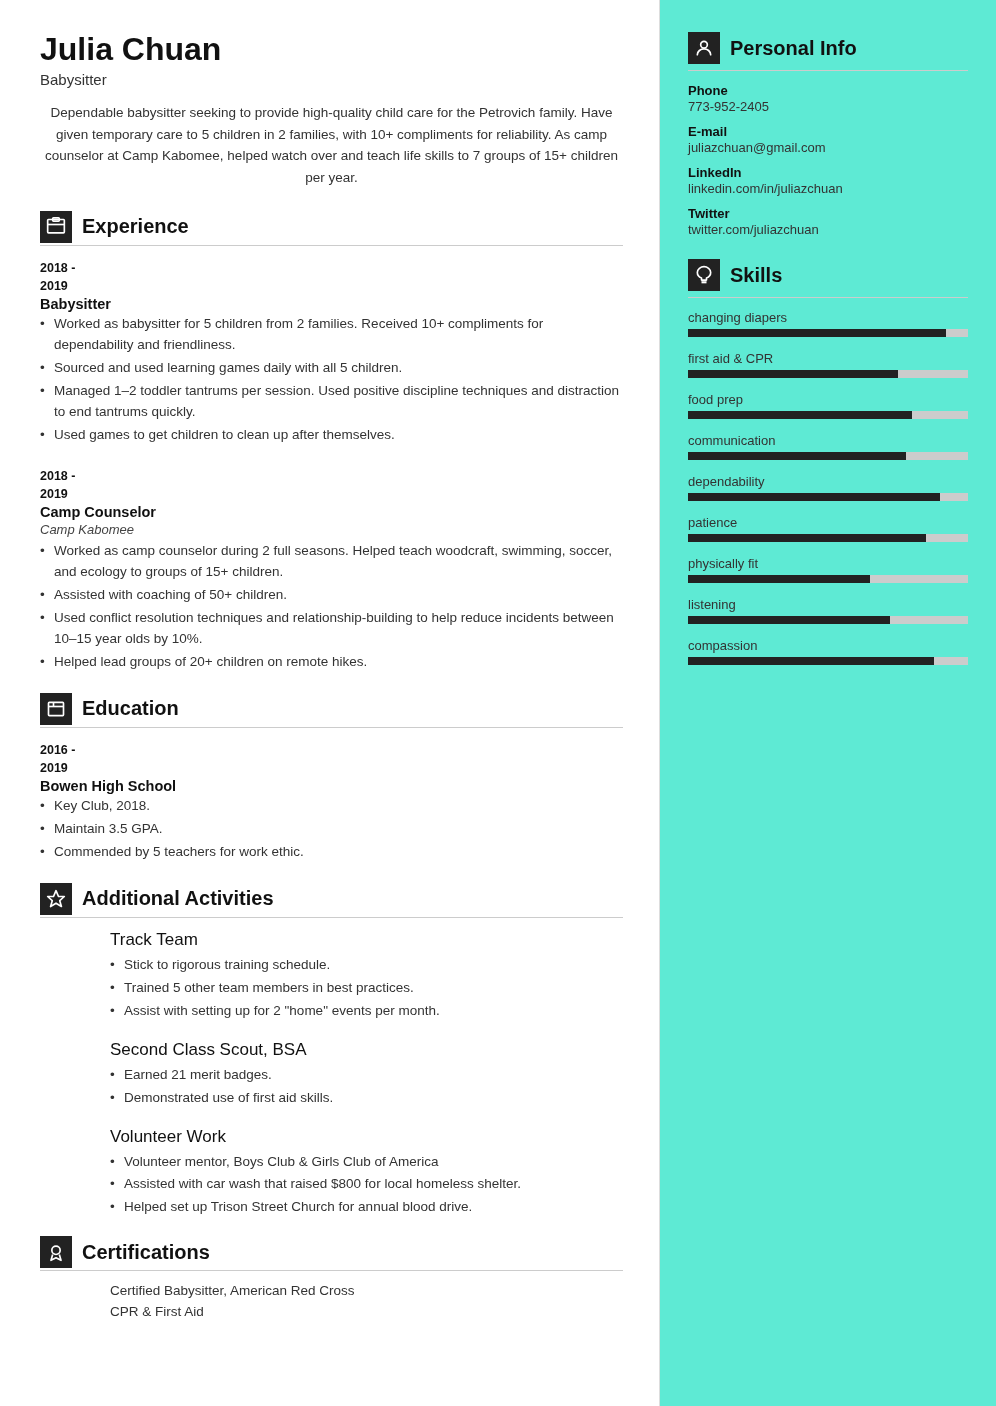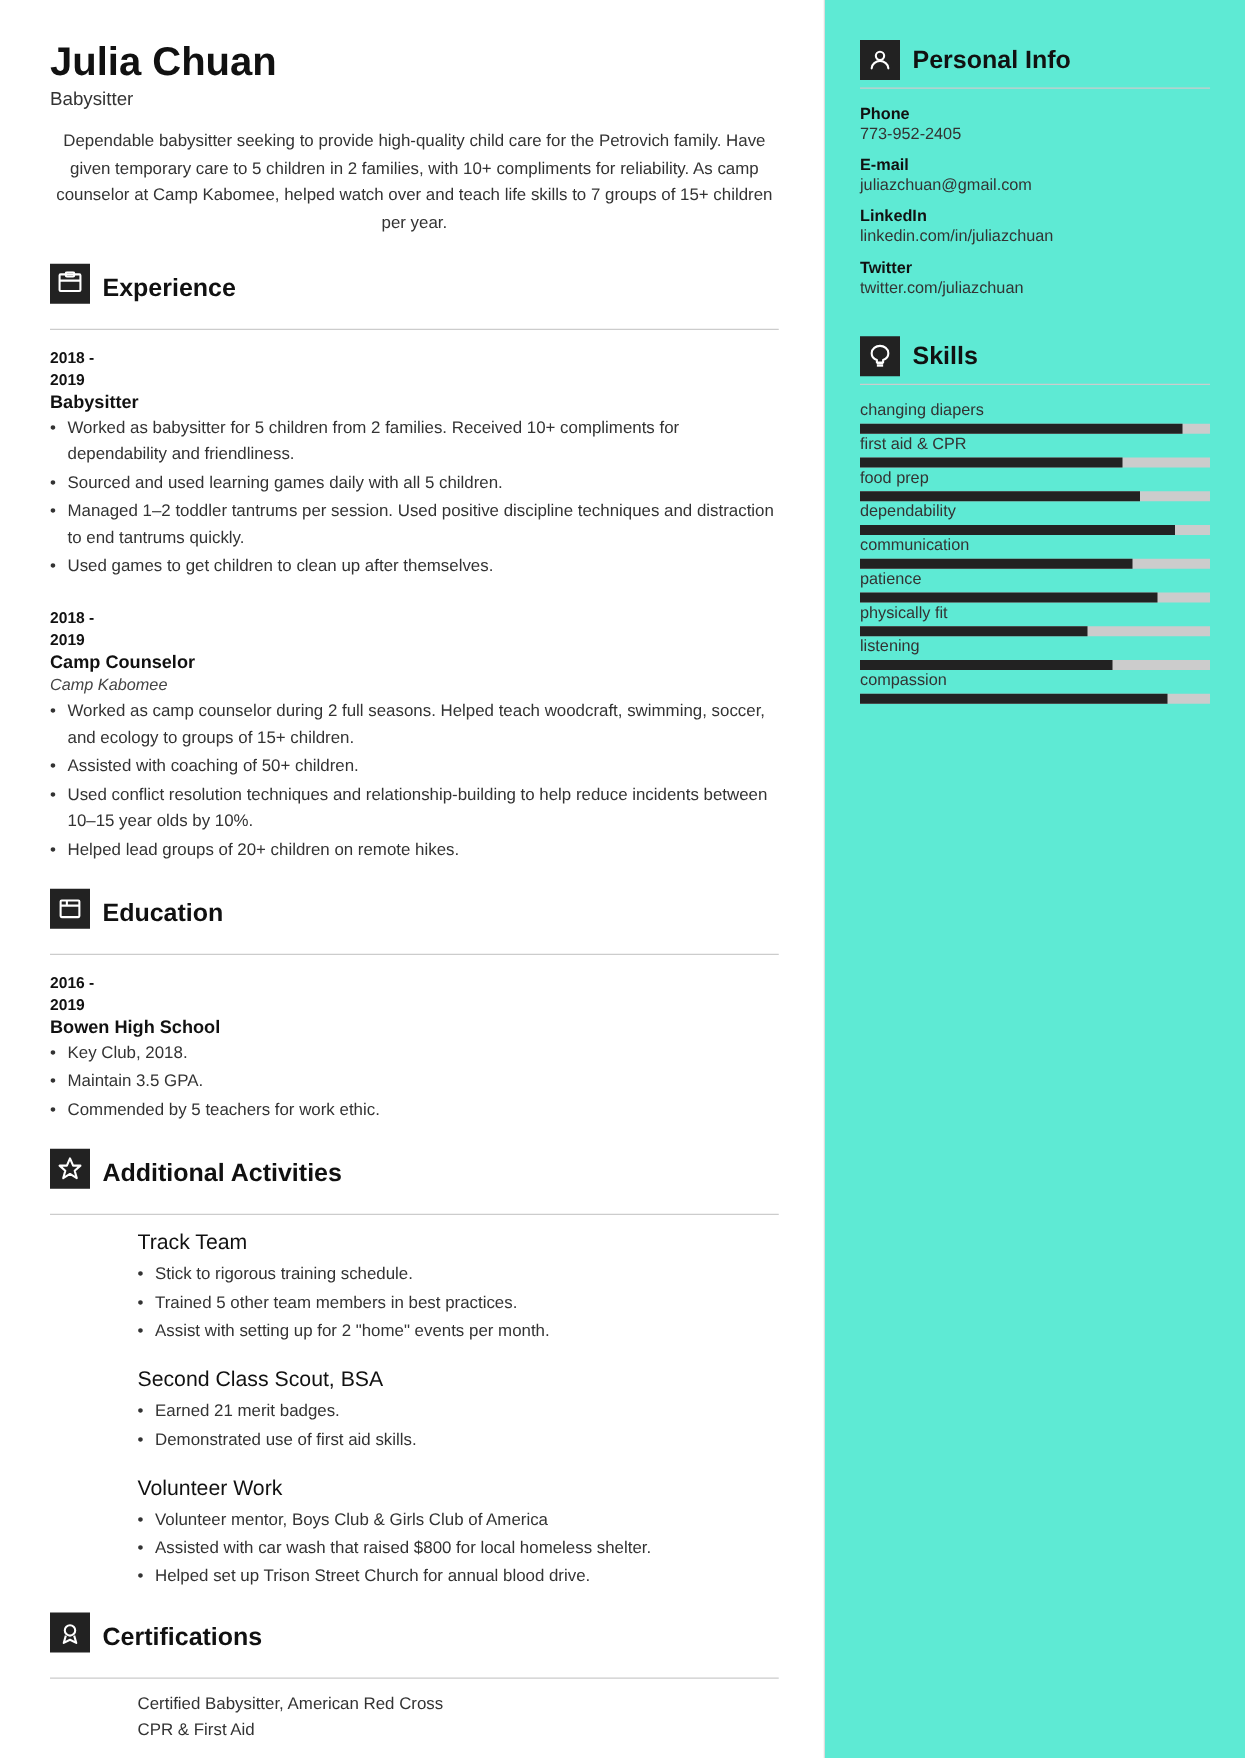--- a/index.html
+++ b/index.html
@@ -48,25 +48,25 @@
       font-size: 13.5px;
       color: #333;
       line-height: 1.6;
       margin-bottom: 22px;
       text-align: center;
     }
 
     
     .section-header {
       display: flex;
-      align-items: flex-end;
+      align-items: center;
       gap: 10px;
       margin-bottom: 12px;
       border-bottom: 1px solid #ccc;
-      padding-bottom: 20px;
+      padding-bottom: 2px;
     }
     .section-icon {
       width: 32px;
       height: 32px;
       background: #222;
       display: flex;
       align-items: center;
       justify-content: center;
       flex-shrink: 0;
     }
@@ -214,20 +214,21 @@
       margin-top: 10px;
     }
     .info-value {
       font-size: 13px;
       color: #333;
       margin-bottom: 2px;
     }
 
     
     .skill-item {
+      margin-bottom: 14px;
     }
     .skill-name {
       font-size: 13px;
       color: #333;
       margin-bottom: 4px;
     }
     .skill-bar-bg {
       width: 100%;
       height: 8px;
       background: #ccc;
@@ -394,21 +395,21 @@
       <div class="info-label">E-mail</div>
       <div class="info-value">juliazchuan@gmail.com</div>
 
       <div class="info-label">LinkedIn</div>
       <div class="info-value">linkedin.com/in/juliazchuan</div>
 
       <div class="info-label">Twitter</div>
       <div class="info-value">twitter.com/juliazchuan</div>
     </div>
 
-    <div class="right-section-header" style="margin-top: 32px;">
+    <div class="right-section-header" style="margin-top: 22px;">
       <div class="right-section-icon">
         <svg viewBox="0 0 24 24" xmlns="http://www.w3.org/2000/svg">
           <path d="M12 2 C8 2 4 5 4 9 C4 12 6 14.5 9 15.5 L9 18 L15 18 L15 15.5 C18 14.5 20 12 20 9 C20 5 16 2 12 2 Z" fill="none" stroke="#fff" stroke-width="2" stroke-linejoin="round"></path>
           <rect x="9" y="18" width="6" height="2" rx="0" fill="#fff"></rect>
           <rect x="9" y="20" width="6" height="2" rx="0" fill="#fff"></rect>
         </svg>
       </div>
       <div class="right-section-title">Skills</div>
     </div>
 
@@ -425,32 +426,32 @@
       <div class="skill-bar-fill" style="width: 75%"></div>
     </div>
   </div>
         <div class="skill-item">
     <div class="skill-name">food prep</div>
     <div class="skill-bar-bg">
       <div class="skill-bar-fill" style="width: 80%"></div>
     </div>
   </div>
         <div class="skill-item">
+    <div class="skill-name">communication</div>
+    <div class="skill-bar-bg">
+      <div class="skill-bar-fill" style="width: 78%"></div>
+    </div>
+  </div>
+        <div class="skill-item">
     <div class="skill-name">dependability</div>
     <div class="skill-bar-bg">
       <div class="skill-bar-fill" style="width: 90%"></div>
     </div>
   </div>
         <div class="skill-item">
-    <div class="skill-name">communication</div>
-    <div class="skill-bar-bg">
-      <div class="skill-bar-fill" style="width: 78%"></div>
-    </div>
-  </div>
-        <div class="skill-item">
     <div class="skill-name">patience</div>
     <div class="skill-bar-bg">
       <div class="skill-bar-fill" style="width: 85%"></div>
     </div>
   </div>
         <div class="skill-item">
     <div class="skill-name">physically fit</div>
     <div class="skill-bar-bg">
       <div class="skill-bar-fill" style="width: 65%"></div>
     </div>

